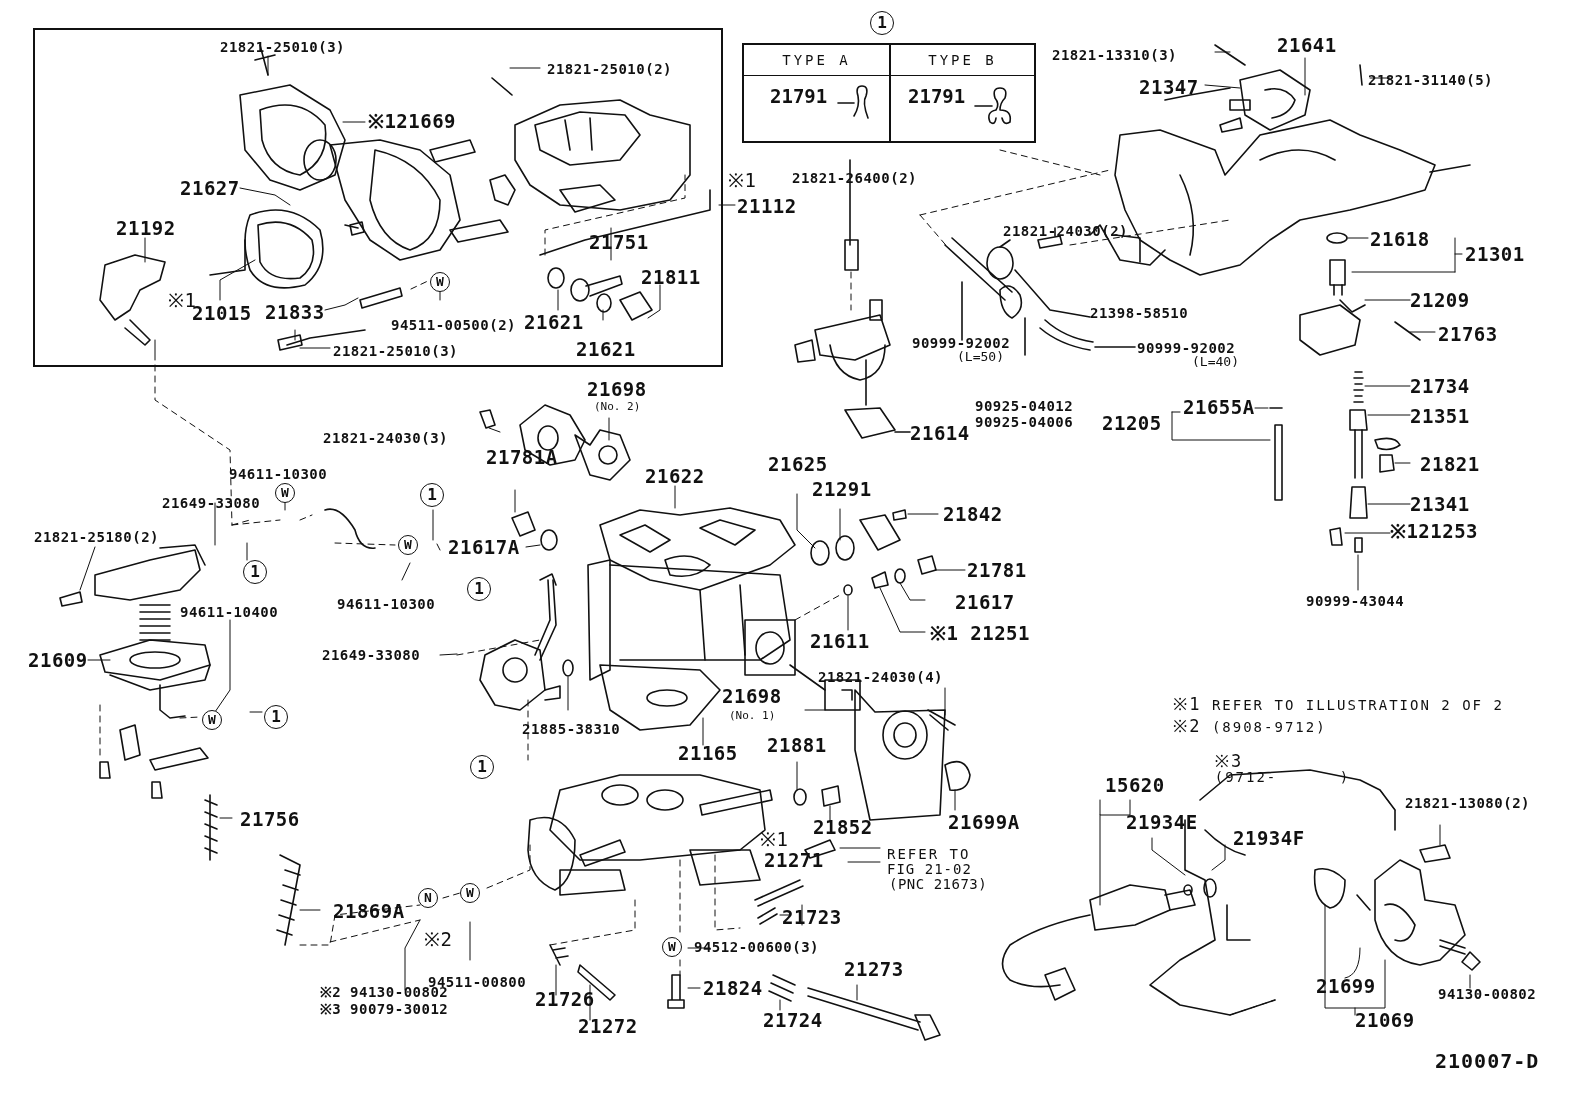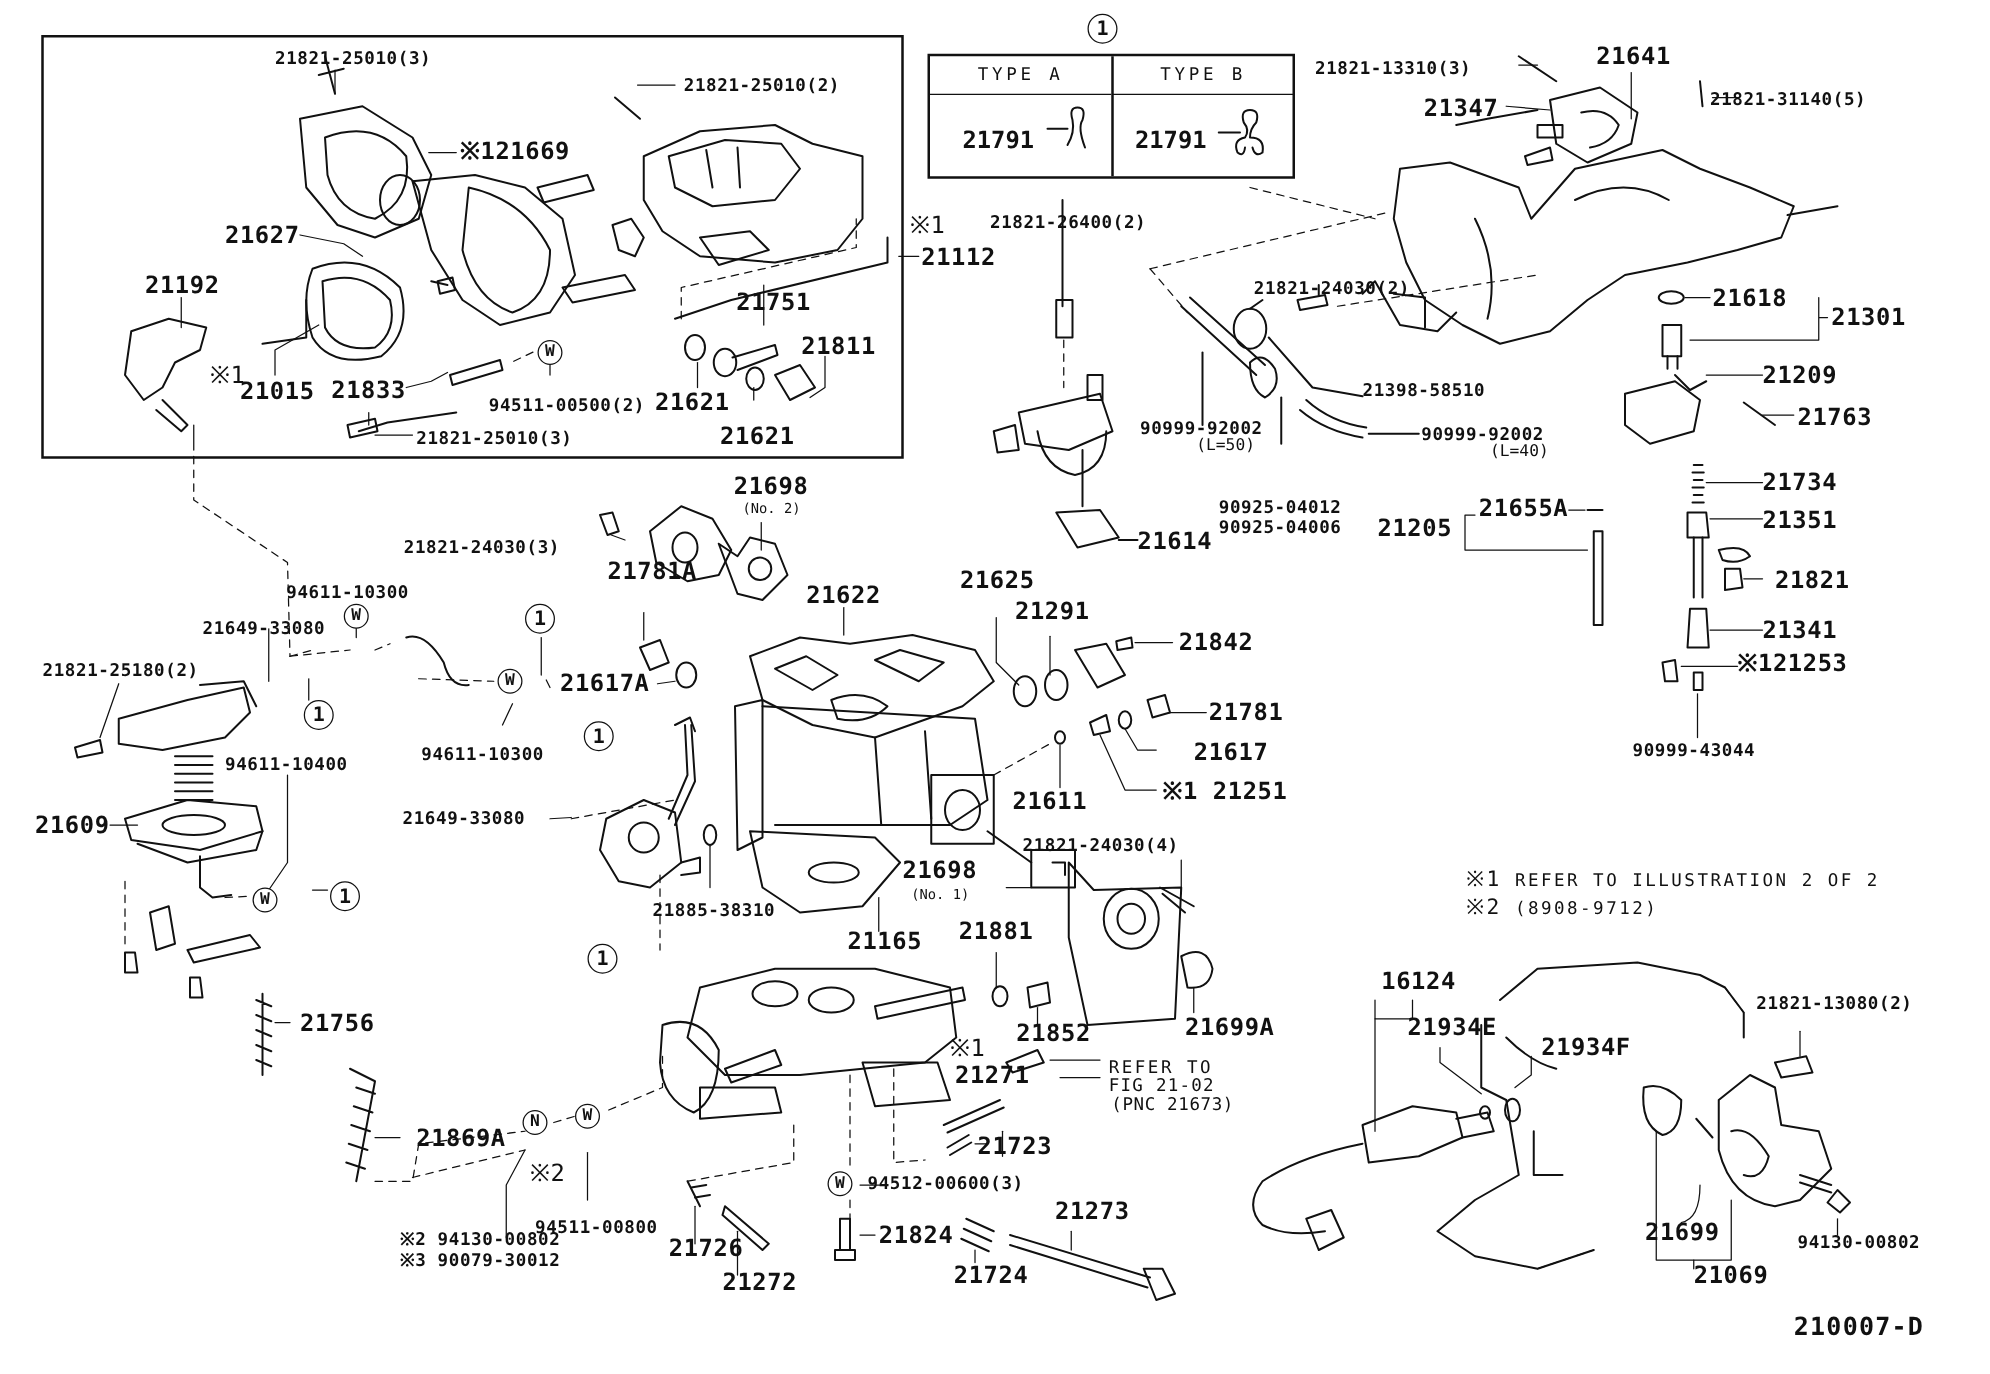--- a/index.html
+++ b/index.html
@@ -10,21 +10,21 @@
   .lg{font-size:19px;letter-spacing:0.5px;}
   .md{font-size:14px;letter-spacing:0.5px;}
   .sm{font-size:11px;font-weight:normal;}
   .nt{font-size:14px;font-weight:normal;letter-spacing:2px;margin-left:48px;}
   .ref{position:absolute;width:18px;height:18px;border:1.6px solid #111;border-radius:50%;
     font-size:13px;font-weight:bold;text-align:center;line-height:18px;background:#fff;}
   .ref.big{width:22px;height:22px;line-height:22px;font-size:16px;}
   #typebox{position:absolute;left:742px;top:43px;width:290px;height:96px;border:2px solid #111;}
   #typebox .hdr{position:absolute;top:0;height:30px;width:145px;border-bottom:1.5px solid #111;
     text-align:center;line-height:30px;font-size:14px;letter-spacing:3px;}
-  #typebox .cell{position:absolute;top:34px;height:63px;width:145px;}
+  #typebox .cell{position:absolute;top:18px;height:63px;width:145px;}
   #typebox .div{position:absolute;left:145px;top:0;width:1.5px;height:96px;background:#111;}
   #typebox .num{position:absolute;left:26px;top:22px;font-size:19px;font-weight:bold;}
   #frame{position:absolute;left:33px;top:28px;width:686px;height:335px;border:2px solid #111;}
 </style>
 </head>
 <body>
 
 <div id="stage">
 
   <svg id="art" viewBox="0 0 1592 1099" xmlns="http://www.w3.org/2000/svg">
@@ -514,22 +514,26 @@
   <div class="ref" style="left:662px;top:937px;">W</div>
 
   <div class="lbl nt" style="left:1125px;top:696px;">
     <span style="font-size:17px;">※1</span>
     <span>REFER TO ILLUSTRATION 2 OF 2</span>
   </div>
   <div class="lbl nt" style="left:1125px;top:718px;">
     <span style="font-size:17px;">※2</span>
     <span>(8908-9712)</span>
   </div>
-
-  <div class="lbl lg" style="left:1105px;top:776px;">16124</div>
+  <div class="lbl nt" style="left:1125px;top:739px;white-space:pre;">
+    <span style="font-size:17px;">※3</span>
+    <span>(9712-      )</span>
+  </div>
+
+  <div class="lbl lg" style="left:1105px;top:776px;">15620</div>
   <div class="lbl lg" style="left:1126px;top:813px;">21934E</div>
   <div class="lbl lg" style="left:1233px;top:829px;">21934F</div>
   <div class="lbl md" style="left:1405px;top:796px;">21821-13080(2)</div>
   <div class="lbl lg" style="left:1316px;top:977px;">21699</div>
   <div class="lbl lg" style="left:1355px;top:1011px;">21069</div>
   <div class="lbl md" style="left:1438px;top:987px;">94130-00802</div>
 
   <div class="lbl" style="left:1435px;top:1051px;font-size:20px;letter-spacing:1px;">210007-D</div>
 </div>
 

